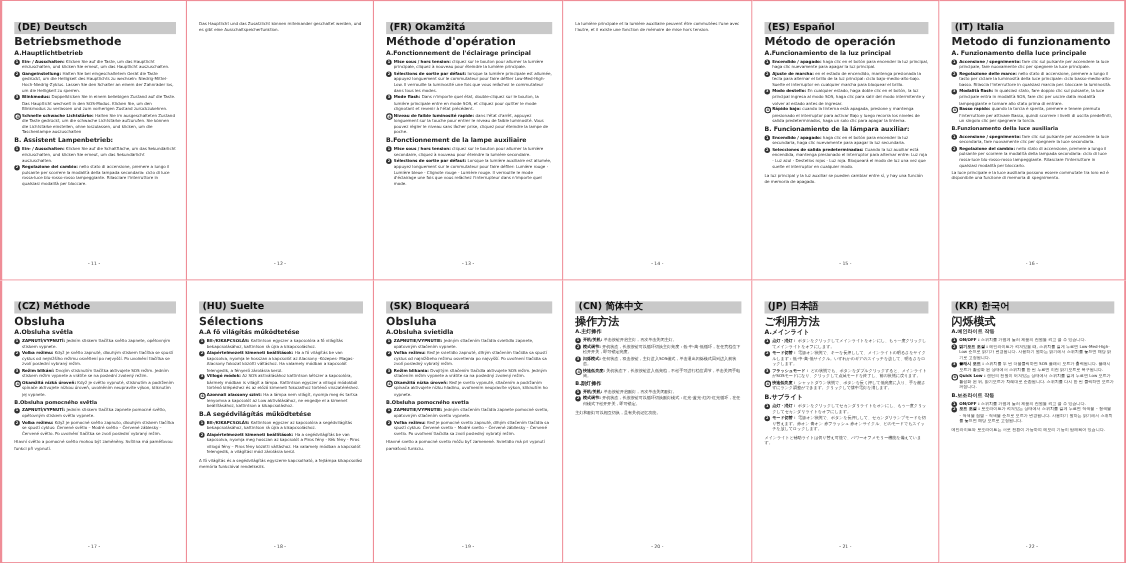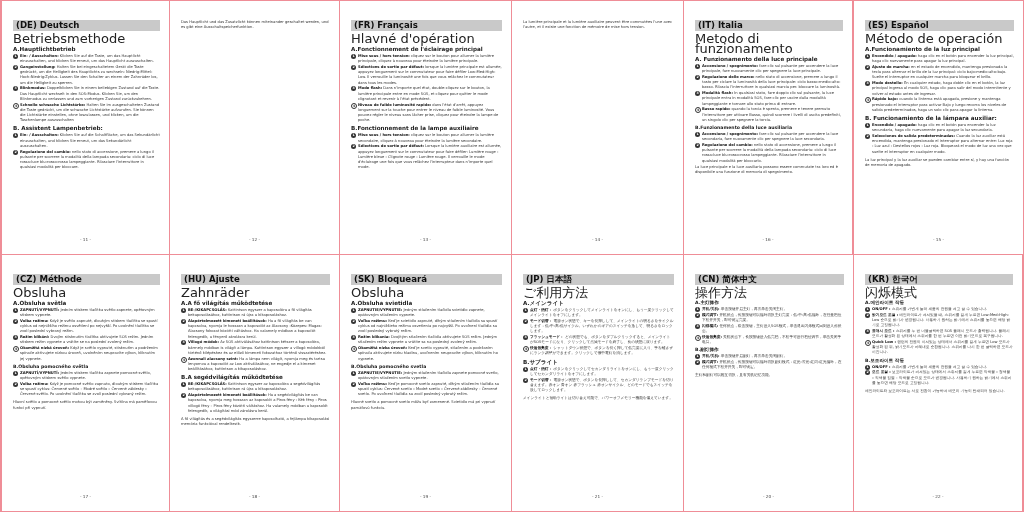--- a/index.html
+++ b/index.html
@@ -3,21 +3,21 @@
 <meta charset="utf-8">
 <style>
   html,body{margin:0;padding:0;}
   body{width:1024px;height:512px;background:#f3a6ad;overflow:hidden;position:relative;font-family:"DejaVu Sans","Liberation Sans",sans-serif;}
   .grid{position:absolute;left:0;top:0;width:1024px;height:512px;display:grid;grid-template-columns:170px 170px 172px 172px 170px 170px;grid-template-rows:255px 257px;gap:0;}
   .page{background:#fff;position:relative;overflow:hidden;box-sizing:border-box;border-right:1px solid #ef8d97;border-bottom:1px solid #ef8d97;padding:13px 9px 0 11px;color:#222;}
   .page.c0{border-left:2px solid #ef8d97;}
   .page.r0{border-top:1px solid #ef8d97;}
   .page.c5{border-right:2px solid #ef8d97;}
   .lang-bar{background:#c9c9c9;font-weight:bold;font-size:8.6px;line-height:11px;padding:0 3px;margin:6px 0 3px 0;color:#111;}
-  .method{font-weight:normal;font-size:13px;line-height:10px;margin:1px 0 1px 0;color:#222;}
+  .method{font-weight:bold;font-size:10px;line-height:10px;margin:1px 0 1px 0;color:#222;}
   .sec{font-weight:bold;font-size:5.6px;line-height:8px;margin:1px 0 1px 0;color:#222;}
   .sec.small{font-size:4.6px;line-height:7px;}
   .item{position:relative;padding-left:7px;font-size:3.7px;line-height:5.2px;margin-bottom:0.6px;color:#333;}
   .item .num{position:absolute;left:0;top:0;width:5px;height:5px;border-radius:50%;background:#333;color:#fff;font-size:3.2px;line-height:5px;text-align:center;font-weight:bold;}
   .item .num.hollow{background:#fff;border:0.6px solid #333;color:#333;width:4px;height:4px;line-height:4px;}
   .item b{color:#111;}
   .para{font-size:3.7px;line-height:5.2px;color:#333;margin-top:3px;}
   .pgnum{position:absolute;left:0;right:0;bottom:12px;text-align:center;font-size:4.2px;color:#444;}
 </style>
 </head>
@@ -38,86 +38,86 @@
     <div class="item"><span class="num">2</span><b>Regolazione del cambio:</b> <span>nello stato di accensione, premere a lungo il pulsante per scorrere la modalità della lampada secondaria: ciclo di luce rossa-luce blu-rosso-rosso lampeggiante. Rilasciare l'interruttore in qualsiasi modalità per bloccare.</span></div>
     <div class="pgnum">- 11 -</div>
   </div>
 
   <div class="page r0">
     <div class="para" style="margin-top:6px;">Das Hauptlicht und das Zusatzlicht können miteinander geschaltet werden, und es gibt eine Ausschaltspeicherfunktion.</div>
     <div class="pgnum">- 12 -</div>
   </div>
 
   <div class="page r0">
-    <div class="lang-bar">(FR) Français</div>
-    <div class="method">Hlavné d'opération</div>
+    <div class="lang-bar">(FR) Okamžitá</div>
+    <div class="method">Méthode d'opération</div>
     <div class="sec">A.Fonctionnement de l'éclairage principal</div>
     <div class="item"><span class="num">1</span><b>Mise sous / hors tension:</b> <span>cliquez sur le bouton pour allumer la lumière principale, cliquez à nouveau pour éteindre la lumière principale.</span></div>
     <div class="item"><span class="num">2</span><b>Sélections de sortie par défaut:</b> <span>lorsque la lumière principale est allumée, appuyez longuement sur le commutateur pour faire défiler Low-Med-High-Low. Il verrouille la luminosité une fois que vous relâchez le commutateur dans tous les modes.</span></div>
     <div class="item"><span class="num">3</span><b>Mode flash:</b> <span>Dans n'importe quel état, double-cliquez sur le bouton, la lumière principale entre en mode SOS, et cliquez pour quitter le mode clignotant et revenir à l'état précédent.</span></div>
     <div class="item"><span class="num hollow">4</span><b>Niveau de faible luminosité rapide:</b> <span>dans l'état d'arrêt, appuyez longuement sur la touche pour entrer le niveau de faible luminosité. Vous pouvez régler le niveau sans lâcher prise, cliquez pour éteindre la lampe de poche.</span></div>
     <div class="sec">B.Fonctionnement de la lampe auxiliaire</div>
     <div class="item"><span class="num">1</span><b>Mise sous / hors tension:</b> <span>cliquez sur le bouton pour allumer la lumière secondaire, cliquez à nouveau pour éteindre la lumière secondaire.</span></div>
     <div class="item"><span class="num">2</span><b>Sélections de sortie par défaut:</b> <span>Lorsque la lumière auxiliaire est allumée, appuyez longuement sur le commutateur pour faire défiler: Lumière rouge - Lumière bleue - Clignote rouge - Lumière rouge. Il verrouille le mode d'éclairage une fois que vous relâchez l'interrupteur dans n'importe quel mode.</span></div>
     <div class="pgnum">- 13 -</div>
   </div>
 
   <div class="page r0">
     <div class="para" style="margin-top:6px;">La lumière principale et la lumière auxiliaire peuvent être commutées l'une avec l'autre, et il existe une fonction de mémoire de mise hors tension.</div>
     <div class="pgnum">- 14 -</div>
   </div>
 
+  <div class="page r0">
+    <div class="lang-bar">(ES) Español</div>
+    <div class="method">Método de operación</div>
+    <div class="sec">A.Funcionamiento de la luz principal</div>
+    <div class="item"><span class="num">1</span><b>Encendido / apagado:</b> <span>haga clic en el botón para encender la luz principal, haga clic nuevamente para apagar la luz principal.</span></div>
+    <div class="item"><span class="num">2</span><b>Ajuste de marcha:</b> <span>en el estado de encendido, mantenga presionada la tecla para alternar el brillo de la luz principal: ciclo bajo-medio-alto-bajo. Suelte el interruptor en cualquier marcha para bloquear el brillo.</span></div>
+    <div class="item"><span class="num">3</span><b>Modo destello:</b> <span>En cualquier estado, haga doble clic en el botón, la luz principal ingresa al modo SOS, haga clic para salir del modo intermitente y volver al estado antes de ingresar.</span></div>
+    <div class="item"><span class="num hollow">4</span><b>Rápido bajo:</b> <span>cuando la linterna está apagada, presione y mantenga presionado el interruptor para activar Bajo y luego recorra los niveles de salida predeterminados, haga un solo clic para apagar la linterna.</span></div>
+    <div class="sec">B. Funcionamiento de la lámpara auxiliar:</div>
+    <div class="item"><span class="num">1</span><b>Encendido / apagado:</b> <span>haga clic en el botón para encender la luz secundaria, haga clic nuevamente para apagar la luz secundaria.</span></div>
+    <div class="item"><span class="num">2</span><b>Selecciones de salida predeterminadas:</b> <span>Cuando la luz auxiliar está encendida, mantenga presionado el interruptor para alternar entre: Luz roja - Luz azul - Destellos rojos - Luz roja. Bloqueará el modo de luz una vez que suelte el interruptor en cualquier modo.</span></div>
+    <div class="para">La luz principal y la luz auxiliar se pueden cambiar entre sí, y hay una función de memoria de apagado.</div>
+    <div class="pgnum">- 15 -</div>
+  </div>
+
   <div class="page c5 r0">
     <div class="lang-bar">(IT) Italia</div>
     <div class="method">Metodo di funzionamento</div>
     <div class="sec">A. Funzionamento della luce principale</div>
     <div class="item"><span class="num">1</span><b>Accensione / spegnimento:</b> <span>fare clic sul pulsante per accendere la luce principale, fare nuovamente clic per spegnere la luce principale.</span></div>
     <div class="item"><span class="num">2</span><b>Regolazione delle marce:</b> <span>nello stato di accensione, premere a lungo il tasto per ciclare la luminosità della luce principale: ciclo basso-medio-alto-basso. Rilascia l'interruttore in qualsiasi marcia per. bloccare la luminosità.</span></div>
     <div class="item"><span class="num">3</span><b>Modalità flash:</b> <span>In qualsiasi stato, fare doppio clic sul pulsante, la luce principale entra in modalità SOS, fare clic per uscire dalla modalità lampeggiante e tornare allo stato prima di entrare.</span></div>
     <div class="item"><span class="num hollow">4</span><b>Basso rapido:</b> <span>quando la torcia è spenta, premere e tenere premuto l'interruttore per attivare Basso, quindi scorrere i livelli di uscita predefiniti, un singolo clic per spegnere la torcia.</span></div>
     <div class="sec small">B.Funzionamento della luce ausiliaria</div>
     <div class="item"><span class="num">1</span><b>Accensione / spegnimento:</b> <span>fare clic sul pulsante per accendere la luce secondaria, fare nuovamente clic per spegnere la luce secondaria.</span></div>
     <div class="item"><span class="num">2</span><b>Regolazione del cambio:</b> <span>nello stato di accensione, premere a lungo il pulsante per scorrere la modalità della lampada secondaria: ciclo di luce rossa-luce blu-rosso-rosso lampeggiante. Rilasciare l'interruttore in qualsiasi modalità per bloccarlo.</span></div>
     <div class="para" style="margin-top:1px;">La luce principale e la luce ausiliaria possono essere commutate tra loro ed è disponibile una funzione di memoria di spegnimento.</div>
     <div class="pgnum">- 16 -</div>
-  </div>
-
-  <div class="page r0">
-    <div class="lang-bar">(ES) Español</div>
-    <div class="method">Método de operación</div>
-    <div class="sec">A.Funcionamiento de la luz principal</div>
-    <div class="item"><span class="num">1</span><b>Encendido / apagado:</b> <span>haga clic en el botón para encender la luz principal, haga clic nuevamente para apagar la luz principal.</span></div>
-    <div class="item"><span class="num">2</span><b>Ajuste de marcha:</b> <span>en el estado de encendido, mantenga presionada la tecla para alternar el brillo de la luz principal: ciclo bajo-medio-alto-bajo. Suelte el interruptor en cualquier marcha para bloquear el brillo.</span></div>
-    <div class="item"><span class="num">3</span><b>Modo destello:</b> <span>En cualquier estado, haga doble clic en el botón, la luz principal ingresa al modo SOS, haga clic para salir del modo intermitente y volver al estado antes de ingresar.</span></div>
-    <div class="item"><span class="num hollow">4</span><b>Rápido bajo:</b> <span>cuando la linterna está apagada, presione y mantenga presionado el interruptor para activar Bajo y luego recorra los niveles de salida predeterminados, haga un solo clic para apagar la linterna.</span></div>
-    <div class="sec">B. Funcionamiento de la lámpara auxiliar:</div>
-    <div class="item"><span class="num">1</span><b>Encendido / apagado:</b> <span>haga clic en el botón para encender la luz secundaria, haga clic nuevamente para apagar la luz secundaria.</span></div>
-    <div class="item"><span class="num">2</span><b>Selecciones de salida predeterminadas:</b> <span>Cuando la luz auxiliar está encendida, mantenga presionado el interruptor para alternar entre: Luz roja - Luz azul - Destellos rojos - Luz roja. Bloqueará el modo de luz una vez que suelte el interruptor en cualquier modo.</span></div>
-    <div class="para">La luz principal y la luz auxiliar se pueden cambiar entre sí, y hay una función de memoria de apagado.</div>
-    <div class="pgnum">- 15 -</div>
   </div>
 
   <div class="page c0">
     <div class="lang-bar">(CZ) Méthode</div>
     <div class="method">Obsluha</div>
     <div class="sec">A.Obsluha světla</div>
     <div class="item"><span class="num">1</span><b>ZAPNUTÍ/VYPNUTÍ:</b> <span>Jedním stiskem tlačítka světlo zapnete, opětovným stiskem vypnete.</span></div>
     <div class="item"><span class="num">2</span><b>Volba režimu:</b> <span>Když je světlo zapnuté, dlouhým stiskem tlačítka se spustí cyklus od nejnižšího režimu osvětlení po nejvyšší. Po uvolnění tlačítka se zvolí poslední vybraný režim.</span></div>
     <div class="item"><span class="num">3</span><b>Režim blikání:</b> <span>Dvojím stisknutím tlačítka aktivujete SOS režim. Jedním stiskem režim vypnete a vrátíte se na poslední zvolený režim.</span></div>
     <div class="item"><span class="num hollow">4</span><b>Okamžitá nízká úroveň:</b> <span>Když je světlo vypnuté, stisknutím a podržením spínače aktivujete nízkou úroveň, uvolněním neupravíte výkon, kliknutím jej vypnete.</span></div>
     <div class="sec small">B.Obsluha pomocného světla</div>
     <div class="item"><span class="num">1</span><b>ZAPNUTÍ/VYPNUTÍ:</b> <span>Jedním stiskem tlačítka zapnete pomocné světlo, opětovným stiskem světlo vypnete.</span></div>
     <div class="item"><span class="num">2</span><b>Volba režimu:</b> <span>Když je pomocné světlo zapnuto, dlouhým stiskem tlačítka se spustí cyklus: Červené světlo – Modré světlo – Červené záblesky – Červené světlo. Po uvolnění tlačítka se zvolí poslední vybraný režim.</span></div>
     <div class="para">Hlavní světlo a pomocné světlo mohou být zaměněny. Svítilna má paměťovou funkci při vypnutí.</div>
     <div class="pgnum">- 17 -</div>
   </div>
 
   <div class="page">
-    <div class="lang-bar">(HU) Ajuste</div>
-    <div class="method">Zahnräder</div>
+    <div class="lang-bar">(HU) Suelte</div>
+    <div class="method">Sélections</div>
     <div class="sec">A.A fő világítás működtetése</div>
     <div class="item"><span class="num">1</span><b>BE-/KIKAPCSOLÁS:</b> <span>Kattintson egyszer a kapcsolóra a fő világítás bekapcsolásához, kattintson rá újra a kikapcsoláshoz.</span></div>
     <div class="item"><span class="num">2</span><b>Alapértelmezett kimeneti beállítások:</b> <span>Ha a fő világítás be van kapcsolva, nyomja le hosszan a kapcsolót az Alacsony -Közepes- Magas-Alacsony fokozat közötti váltáshoz. Ha valamely módban a kapcsolót felengedik, a fényerő zárolásra kerül.</span></div>
     <div class="item"><span class="num">3</span><b>Villogó módok:</b> <span>Az SOS aktiválásához kattintson kétszer a kapcsolóra, bármely módban is világít a lámpa. Kattintson egyszer a villogó módokból történő kilépéshez és az előző kimeneti fokozathoz történő visszatéréshez.</span></div>
     <div class="item"><span class="num hollow">4</span><b>Azonnali alacsony szint:</b> <span>Ha a lámpa nem világít, nyomja meg és tartsa lenyomva a kapcsolót az Low aktiválásához, ne engedje el a kimenet beállításához, kattintson a kikapcsoláshoz.</span></div>
     <div class="sec">B.A segédvilágítás működtetése</div>
     <div class="item"><span class="num">1</span><b>BE-/KIKAPCSOLÁS:</b> <span>Kattintson egyszer az kapcsolóra a segédvilágítás bekapcsolásához, kattintson rá újra a kikapcsoláshoz.</span></div>
     <div class="item"><span class="num">2</span><b>Alapértelmezett kimeneti beállítások:</b> <span>Ha a segédvilágítás be van kapcsolva, nyomja meg hosszan az kapcsolót a Piros fény - Kék fény - Piros villogó fény – Piros fény közötti váltáshoz. Ha valamely módban a kapcsolót felengedik, a világítási mód zárolásra kerül.</span></div>
     <div class="para">A fő világítás és a segédvilágítás egyszerre kapcsolható, a fejlámpa kikapcsolási memória funkcióval rendelkezik.</div>
     <div class="pgnum">- 18 -</div>
@@ -132,47 +132,47 @@
     <div class="item"><span class="num">3</span><b>Režim blikania:</b> <span>Dvojitým stlačením tlačidla aktivujete SOS režim. Jedným stlačením režim vypnete a vrátite sa na posledný zvolený režim.</span></div>
     <div class="item"><span class="num hollow">4</span><b>Okamžitá nízka úroveň:</b> <span>Keď je svetlo vypnuté, stlačením a podržaním spínača aktivujete nízku hladinu, uvoľnením neupravíte výkon, kliknutím ho vypnete.</span></div>
     <div class="sec small">B.Obsluha pomocného svetla</div>
     <div class="item"><span class="num">1</span><b>ZAPNUTIE/VYPNUTIE:</b> <span>Jedným stlačením tlačidla zapnete pomocné svetlo, opätovným stlačením svetlo vypnete.</span></div>
     <div class="item"><span class="num">2</span><b>Voľba režimu:</b> <span>Keď je pomocné svetlo zapnuté, dlhým stlačením tlačidla sa spustí cyklus: Červené svetlo – Modré svetlo – Červené zábllesky – Červené svetlo. Po uvoľnení tlačidla sa zvolí posledný vybratý režim.</span></div>
     <div class="para">Hlavné svetlo a pomocné svetlo môžu byť zamenené. Svietidlo má pri vypnutí pamäťovú funkciu.</div>
     <div class="pgnum">- 19 -</div>
   </div>
 
   <div class="page">
+    <div class="lang-bar">(CN) 简体中文</div>
+    <div class="method">操作方法</div>
+    <div class="sec small">A.主灯操作</div>
+    <div class="item"><span class="num">1</span><b>开机/关机:</b> <span>单击按键开启主灯，再次单击关闭主灯。</span></div>
+    <div class="item"><span class="num">2</span><b>模式调节:</b> <span>开机状态，长按按键可以循环切换主灯亮度：低-中-高-低循环，在任意档位下松开开关，即可锁定亮度。</span></div>
+    <div class="item"><span class="num">3</span><b>闪烁模式:</b> <span>任何状态，双击按键，主灯进入SOS模式，单击退出闪烁模式回到进入前状态。</span></div>
+    <div class="item"><span class="num hollow">4</span><b>快速低亮度:</b> <span>关机状态下，长按按键进入低亮档，不松手可进行档位调节，单击关闭手电筒。</span></div>
+    <div class="sec small">B.副灯操作</div>
+    <div class="item"><span class="num">1</span><b>开机/关机:</b> <span>单击按键开启副灯，再次单击关闭副灯。</span></div>
+    <div class="item"><span class="num">2</span><b>模式调节:</b> <span>开机状态，长按按键可以循环切换副灯模式：红光-蓝光-红闪-红光循环，在任何模式下松开开关，即可锁定。</span></div>
+    <div class="para">主灯和副灯可以相互切换，且有关机记忆功能。</div>
+    <div class="pgnum">- 20 -</div>
+  </div>
+
+  <div class="page">
     <div class="lang-bar">(JP) 日本語</div>
     <div class="method">ご利用方法</div>
     <div class="sec">A.メインライト</div>
     <div class="item"><span class="num">1</span><b>点灯・消灯：</b> <span>ボタンをクリックしてメインライトをオンにし、もう一度クリックしてメインライトをオフにします。</span></div>
     <div class="item"><span class="num">2</span><b>モード切替：</b> <span>電源オン状態で、キーを長押しして、メインライトの明るさをサイクルします：低-中-高-低サイクル。いずれかのギアのスイッチを放して、明るさをロックします。</span></div>
     <div class="item"><span class="num">3</span><b>フラッシュモード：</b> <span>どの状態でも、ボタンをダブルクリックすると、メインライトがSOSモードになり、クリックして点滅モードを終了し、前の状態に戻ります。</span></div>
     <div class="item"><span class="num hollow">4</span><b>快速低亮度：</b> <span>シャットダウン状態で、ボタンを長く押して低亮度に入り、手を離さずにランク調整ができます。クリックして懐中電灯を消します。</span></div>
     <div class="sec">B.サブライト</div>
     <div class="item"><span class="num">1</span><b>点灯・消灯：</b> <span>ボタンをクリックしてセカンダリライトをオンにし、もう一度クリックしてセカンダリライトをオフにします。</span></div>
     <div class="item"><span class="num">2</span><b>モード切替：</b> <span>電源オン状態で、ボタンを長押しして、セカンダリランプモードを切り替えます。赤オン 青オン 赤フラッシュ 赤オンサイクル、どのモードでもスイッチを放してロックします。</span></div>
     <div class="para">メインライトと補助ライトは切り替え可能で、パワーオフメモリー機能を備えています。</div>
     <div class="pgnum">- 21 -</div>
-  </div>
-
-  <div class="page">
-    <div class="lang-bar">(CN) 简体中文</div>
-    <div class="method">操作方法</div>
-    <div class="sec small">A.主灯操作</div>
-    <div class="item"><span class="num">1</span><b>开机/关机:</b> <span>单击按键开启主灯，再次单击关闭主灯。</span></div>
-    <div class="item"><span class="num">2</span><b>模式调节:</b> <span>开机状态，长按按键可以循环切换主灯亮度：低-中-高-低循环，在任意档位下松开开关，即可锁定亮度。</span></div>
-    <div class="item"><span class="num">3</span><b>闪烁模式:</b> <span>任何状态，双击按键，主灯进入SOS模式，单击退出闪烁模式回到进入前状态。</span></div>
-    <div class="item"><span class="num hollow">4</span><b>快速低亮度:</b> <span>关机状态下，长按按键进入低亮档，不松手可进行档位调节，单击关闭手电筒。</span></div>
-    <div class="sec small">B.副灯操作</div>
-    <div class="item"><span class="num">1</span><b>开机/关机:</b> <span>单击按键开启副灯，再次单击关闭副灯。</span></div>
-    <div class="item"><span class="num">2</span><b>模式调节:</b> <span>开机状态，长按按键可以循环切换副灯模式：红光-蓝光-红闪-红光循环，在任何模式下松开开关，即可锁定。</span></div>
-    <div class="para">主灯和副灯可以相互切换，且有关机记忆功能。</div>
-    <div class="pgnum">- 20 -</div>
   </div>
 
   <div class="page c5">
     <div class="lang-bar">(KR) 한국어</div>
     <div class="method">闪烁模式</div>
     <div class="sec small">A.메인라이트 작동</div>
     <div class="item"><span class="num">1</span><b>ON/OFF :</b> <span>스위치를 가볍게 눌러 제품의 전원을 켜고 끌 수 있습니다.</span></div>
     <div class="item"><span class="num">2</span><b>밝기모드 조절 :</b> <span>메인라이트가 켜져있을 때, 스위치를 길게 누르면 Low-Med-High-Low 순으로 밝기가 변경됩니다. 사용하기 원하는 밝기에서 스위치를 놓으면 해당 밝기로 고정됩니다.</span></div>
     <div class="item"><span class="num">3</span><b>플래시 모드 :</b> <span>스위치를 두 번 더블클릭하면 SOS 플래시 모드가 출력됩니다. 플래시 모드가 활성화 된 상태에서 스위치를 한 번 누르면 이전 밝기모드로 복구됩니다.</span></div>
     <div class="item"><span class="num hollow">4</span><b>Quick Low :</b> <span>랜턴의 전원이 꺼져있는 상태에서 스위치를 길게 누르면 Low 모드가 활성화 된 뒤, 밝기모드가 차례대로 순환됩니다. 스위치를 다시 한 번 클릭하면 모드가 꺼집니다.</span></div>

